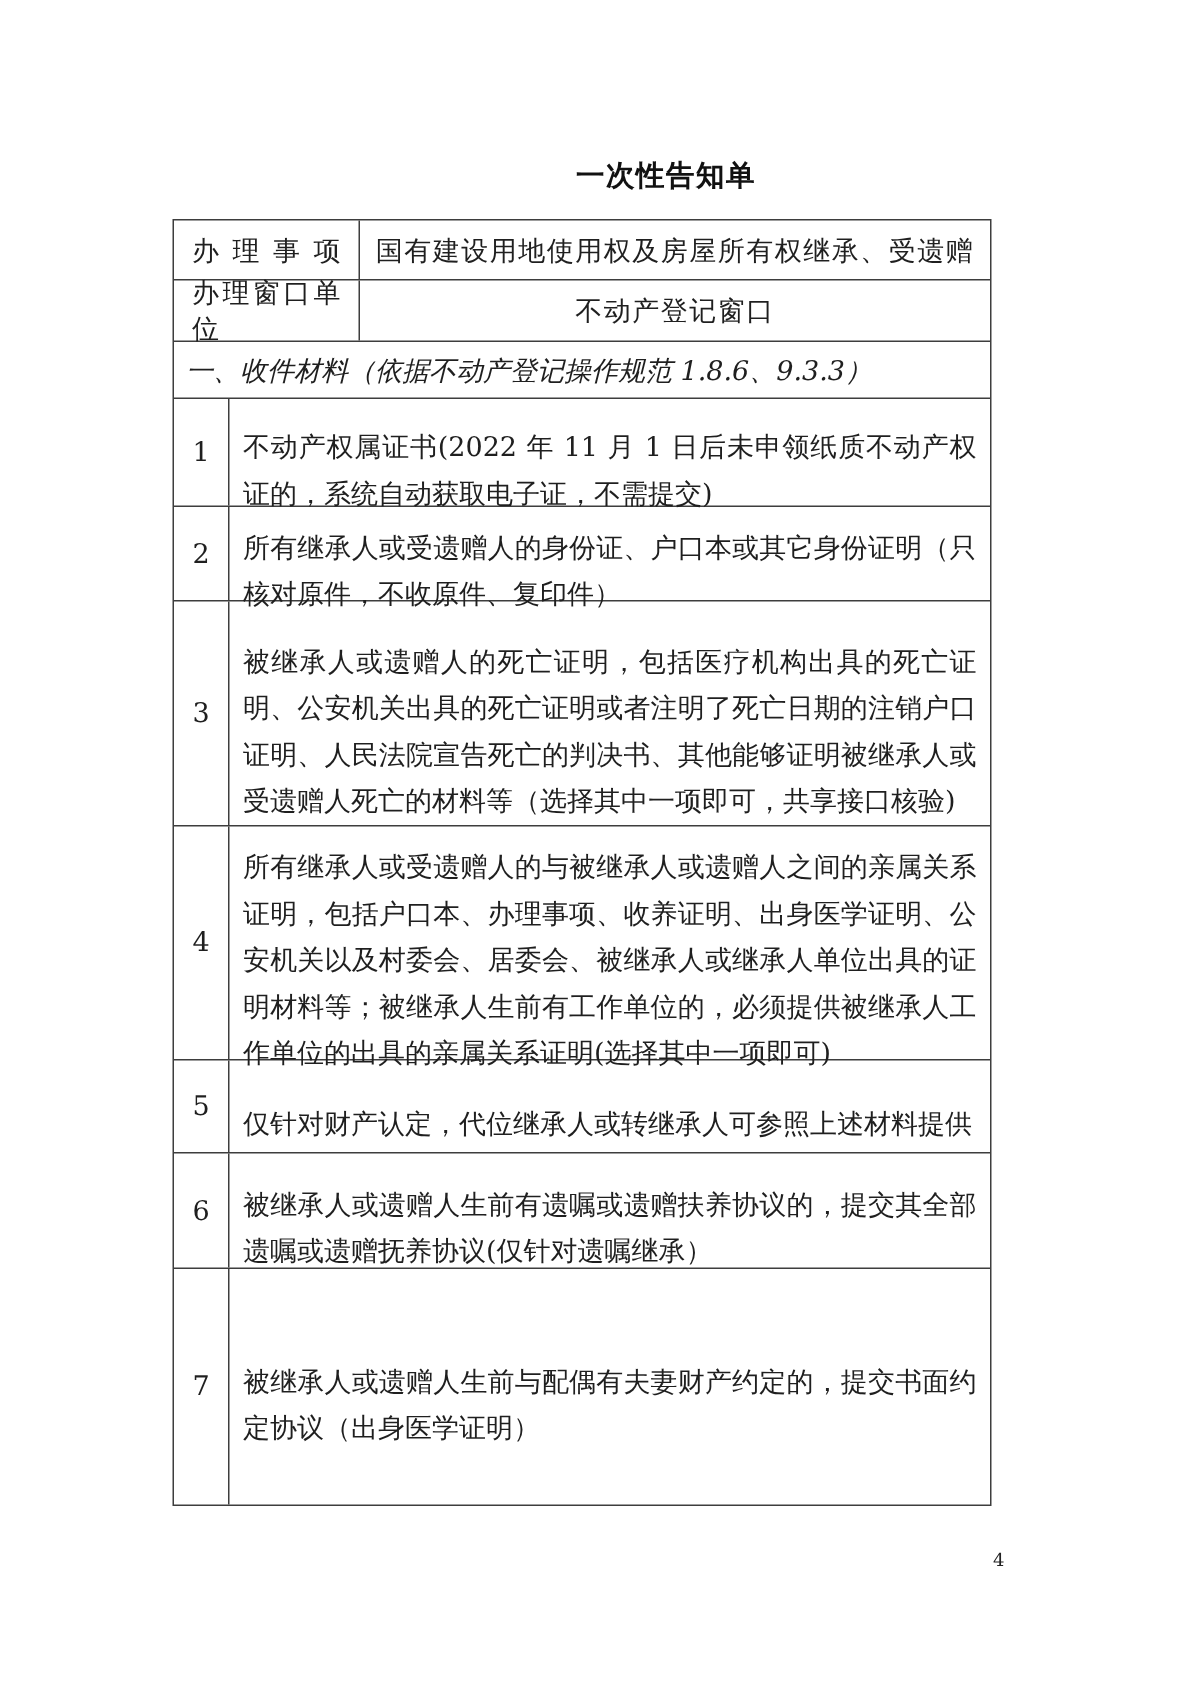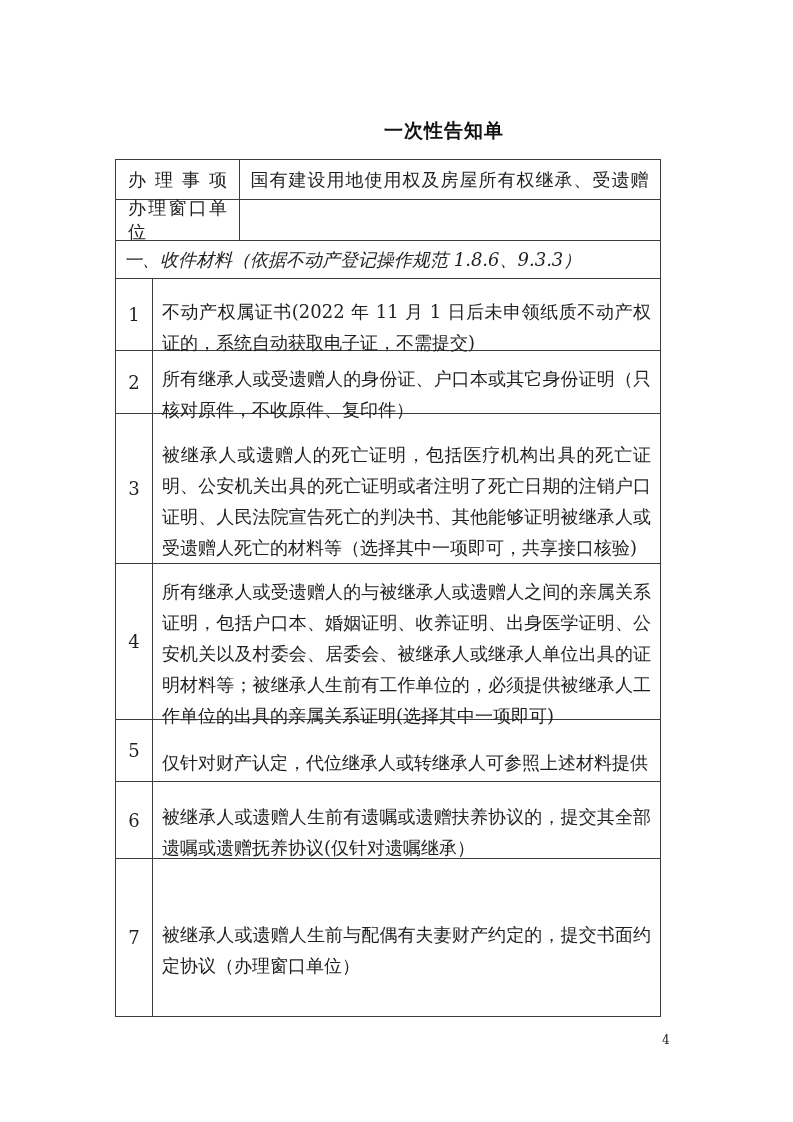--- a/index.html
+++ b/index.html
@@ -10,21 +10,21 @@
   .page{
     position:relative;
     width:793px;height:1122px;
     background:#ffffff;
     margin:0 auto;
     overflow:hidden;
     color:#1f1f1f;
   }
   .content{
     position:absolute;
-    left:115px;top:117px;
+    left:115px;top:104px;
     width:658px;
   }
   .doc-title{
     margin:0;
     height:42px;
     text-align:center;
     font-size:19px;
     line-height:26px;
     font-weight:bold;
     letter-spacing:1px;
@@ -121,20 +121,21 @@
         <div class="hcell-label">
           <div class="dist">办理事项</div>
         </div>
         <div class="hcell-value">国有建设用地使用权及房屋所有权继承、受遗赠</div>
       </div>
 
       <div class="trow rh-b">
         <div class="hcell-label">
           <div class="dist">办理窗口单位</div>
         </div>
+        <div class="hcell-value">不动产登记窗口</div>
       </div>
 
       <div class="trow rh-sec">
         <div class="scell">一、收件材料（依据不动产登记操作规范 1.8.6、9.3.3）</div>
       </div>
 
       <div class="trow rh-1">
         <div class="ncell">1</div>
         <div class="tcell">
           <div class="txt">不动产权属证书(2022 年 11 月 1 日后未申领纸质不动产权证的，系统自动获取电子证，不需提交)</div>
@@ -151,42 +152,42 @@
       <div class="trow rh-3">
         <div class="ncell">3</div>
         <div class="tcell">
           <div class="txt">被继承人或遗赠人的死亡证明，包括医疗机构出具的死亡证明、公安机关出具的死亡证明或者注明了死亡日期的注销户口证明、人民法院宣告死亡的判决书、其他能够证明被继承人或受遗赠人死亡的材料等（选择其中一项即可，共享接口核验)</div>
         </div>
       </div>
 
       <div class="trow rh-4">
         <div class="ncell">4</div>
         <div class="tcell">
-          <div class="txt">所有继承人或受遗赠人的与被继承人或遗赠人之间的亲属关系证明，包括户口本、婚姻证明、收养证明、出身医学证明、公安机关以及村委会、居委会、被继承人或继承人单位出具的证明材料等；被继承人生前有工作单位的，必须提供被继承人工作单位的出具的亲属关系证明(选择其中一项即可)</div>
+          <div class="txt">所有继承人或受遗赠人的与被继承人或遗赠人之间的亲属关系证明，包括户口本、办理事项、收养证明、出身医学证明、公安机关以及村委会、居委会、被继承人或继承人单位出具的证明材料等；被继承人生前有工作单位的，必须提供被继承人工作单位的出具的亲属关系证明(选择其中一项即可)</div>
         </div>
       </div>
 
       <div class="trow rh-5">
         <div class="ncell">5</div>
         <div class="tcell">
           <div class="txt">仅针对财产认定，代位继承人或转继承人可参照上述材料提供</div>
         </div>
       </div>
 
       <div class="trow rh-6">
         <div class="ncell">6</div>
         <div class="tcell">
           <div class="txt">被继承人或遗赠人生前有遗嘱或遗赠扶养协议的，提交其全部遗嘱或遗赠抚养协议(仅针对遗嘱继承）</div>
         </div>
       </div>
 
       <div class="trow rh-7">
         <div class="ncell">7</div>
         <div class="tcell">
-          <div class="txt">被继承人或遗赠人生前与配偶有夫妻财产约定的，提交书面约定协议（办理窗口单位）</div>
+          <div class="txt">被继承人或遗赠人生前与配偶有夫妻财产约定的，提交书面约定协议（出身医学证明）</div>
         </div>
       </div>
 
     </div>
   </div>
 
   <div class="page-number">4</div>
 </div>
 
 </body></html>

